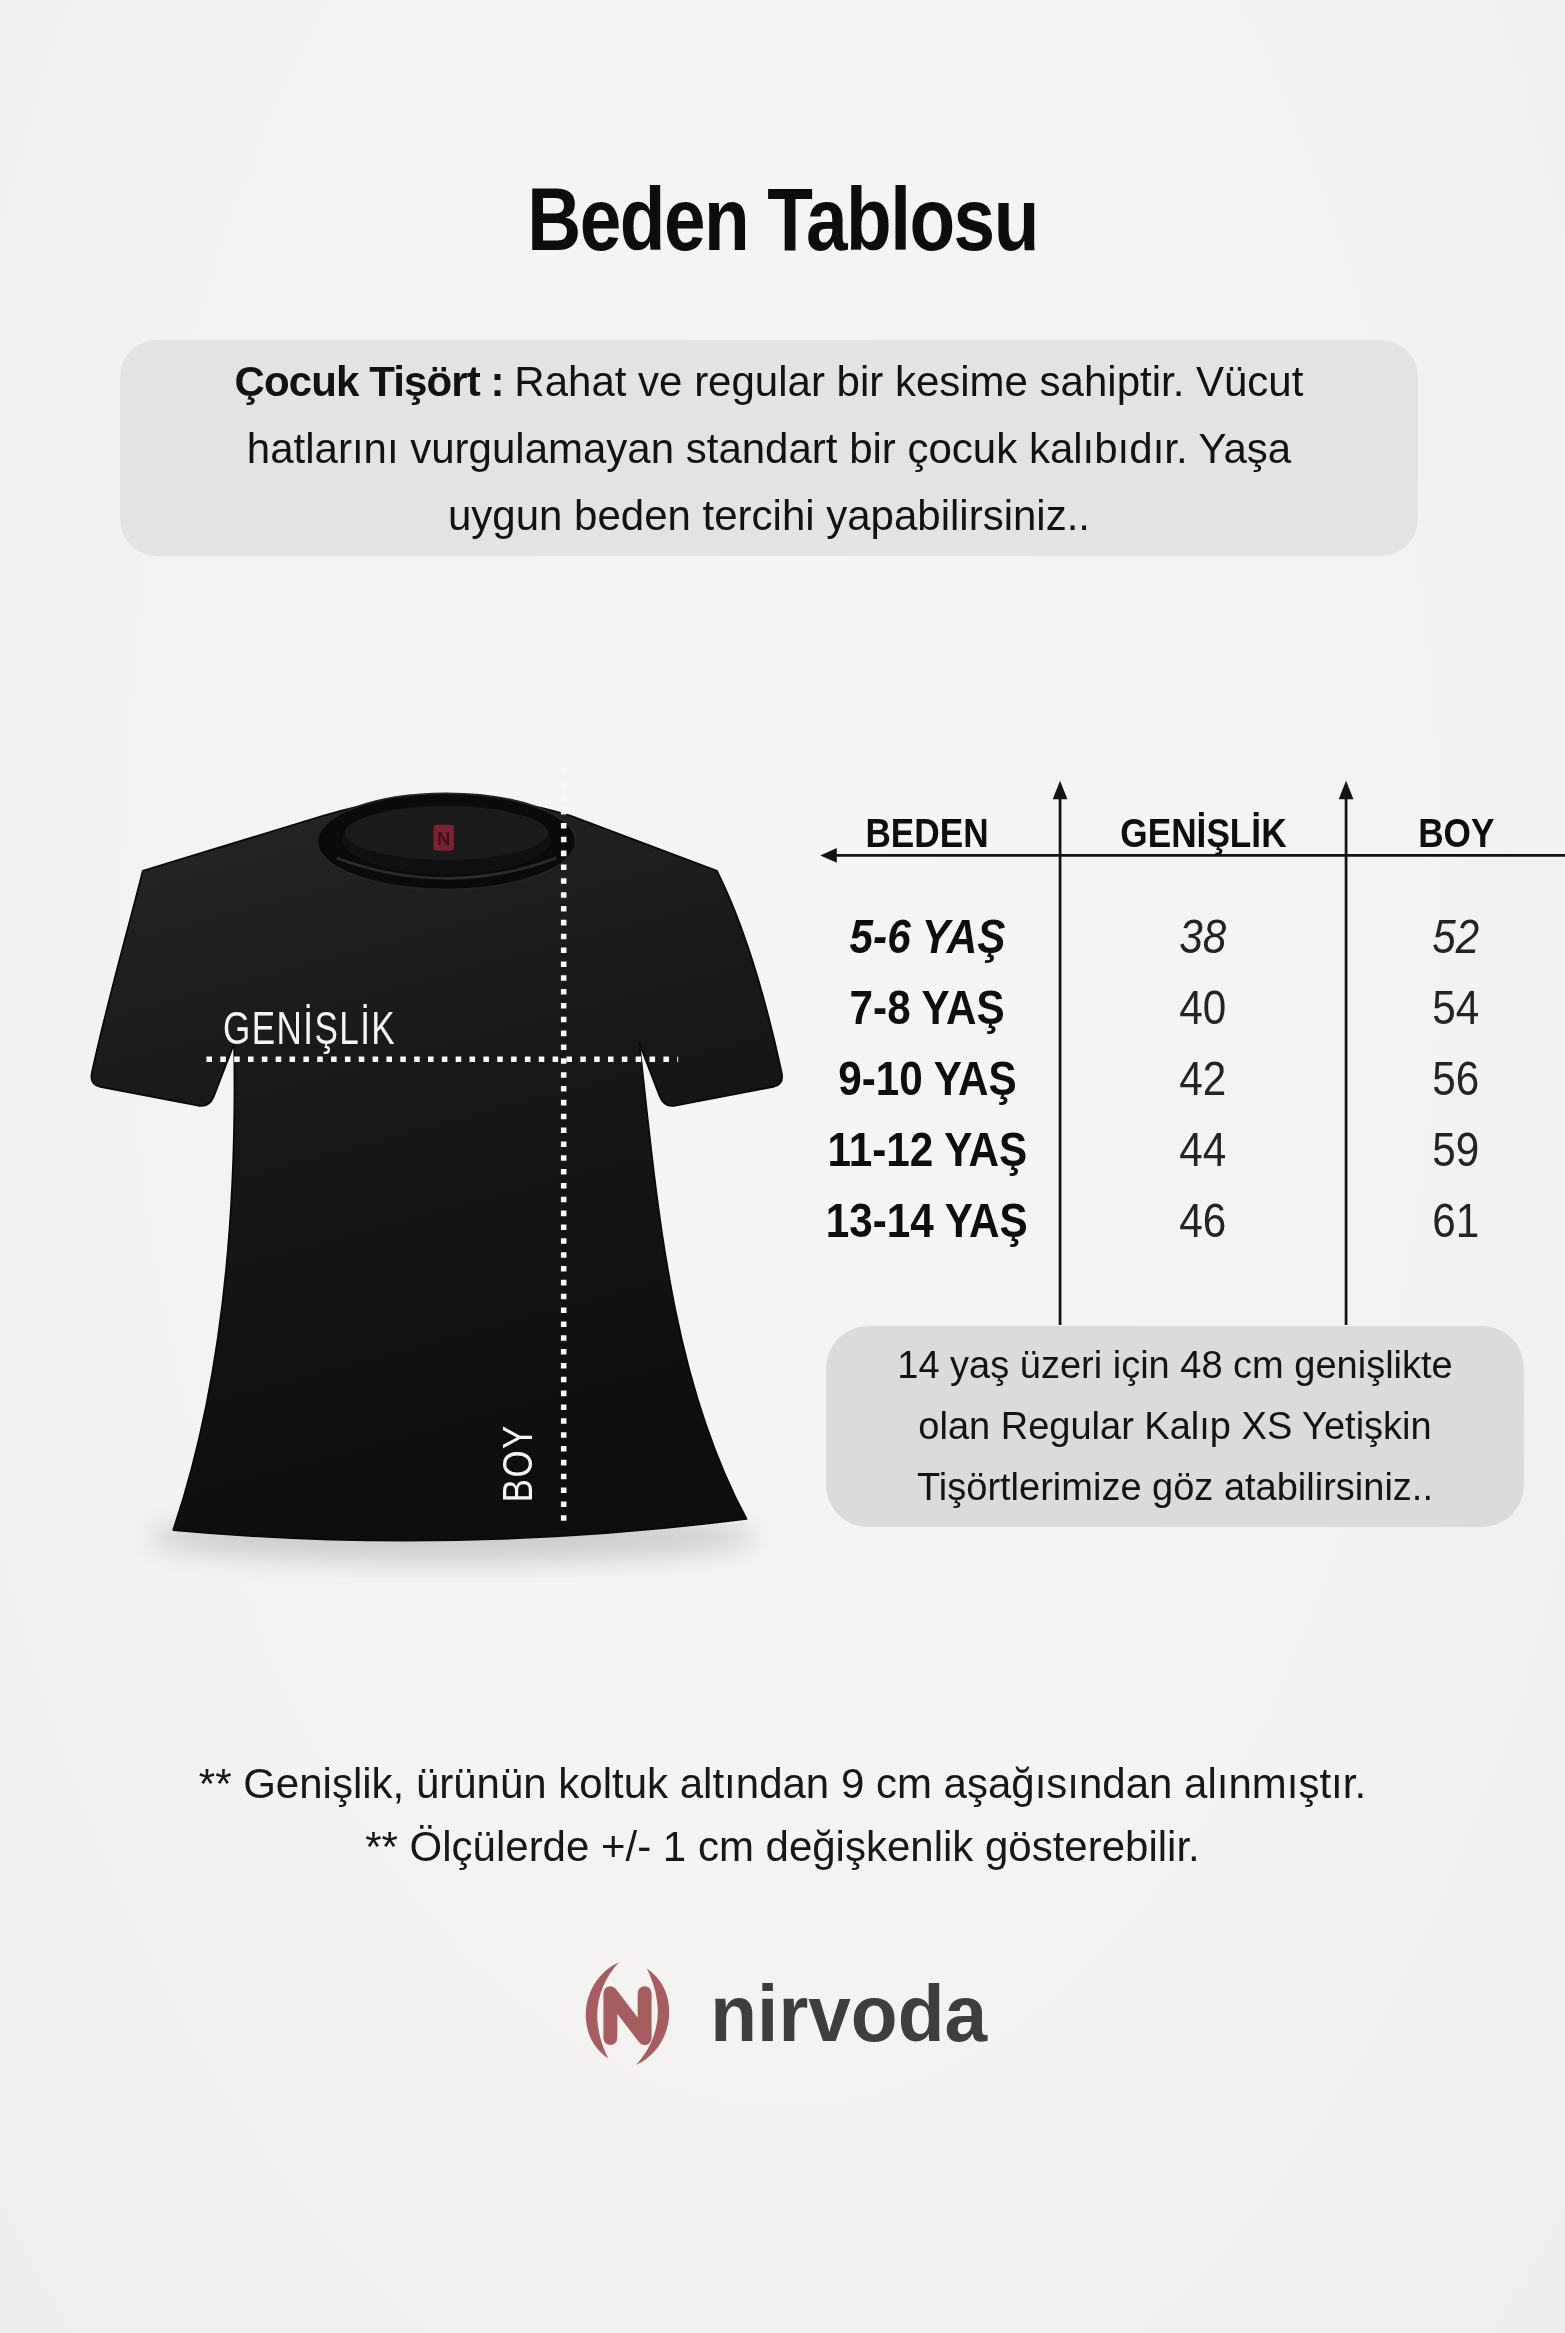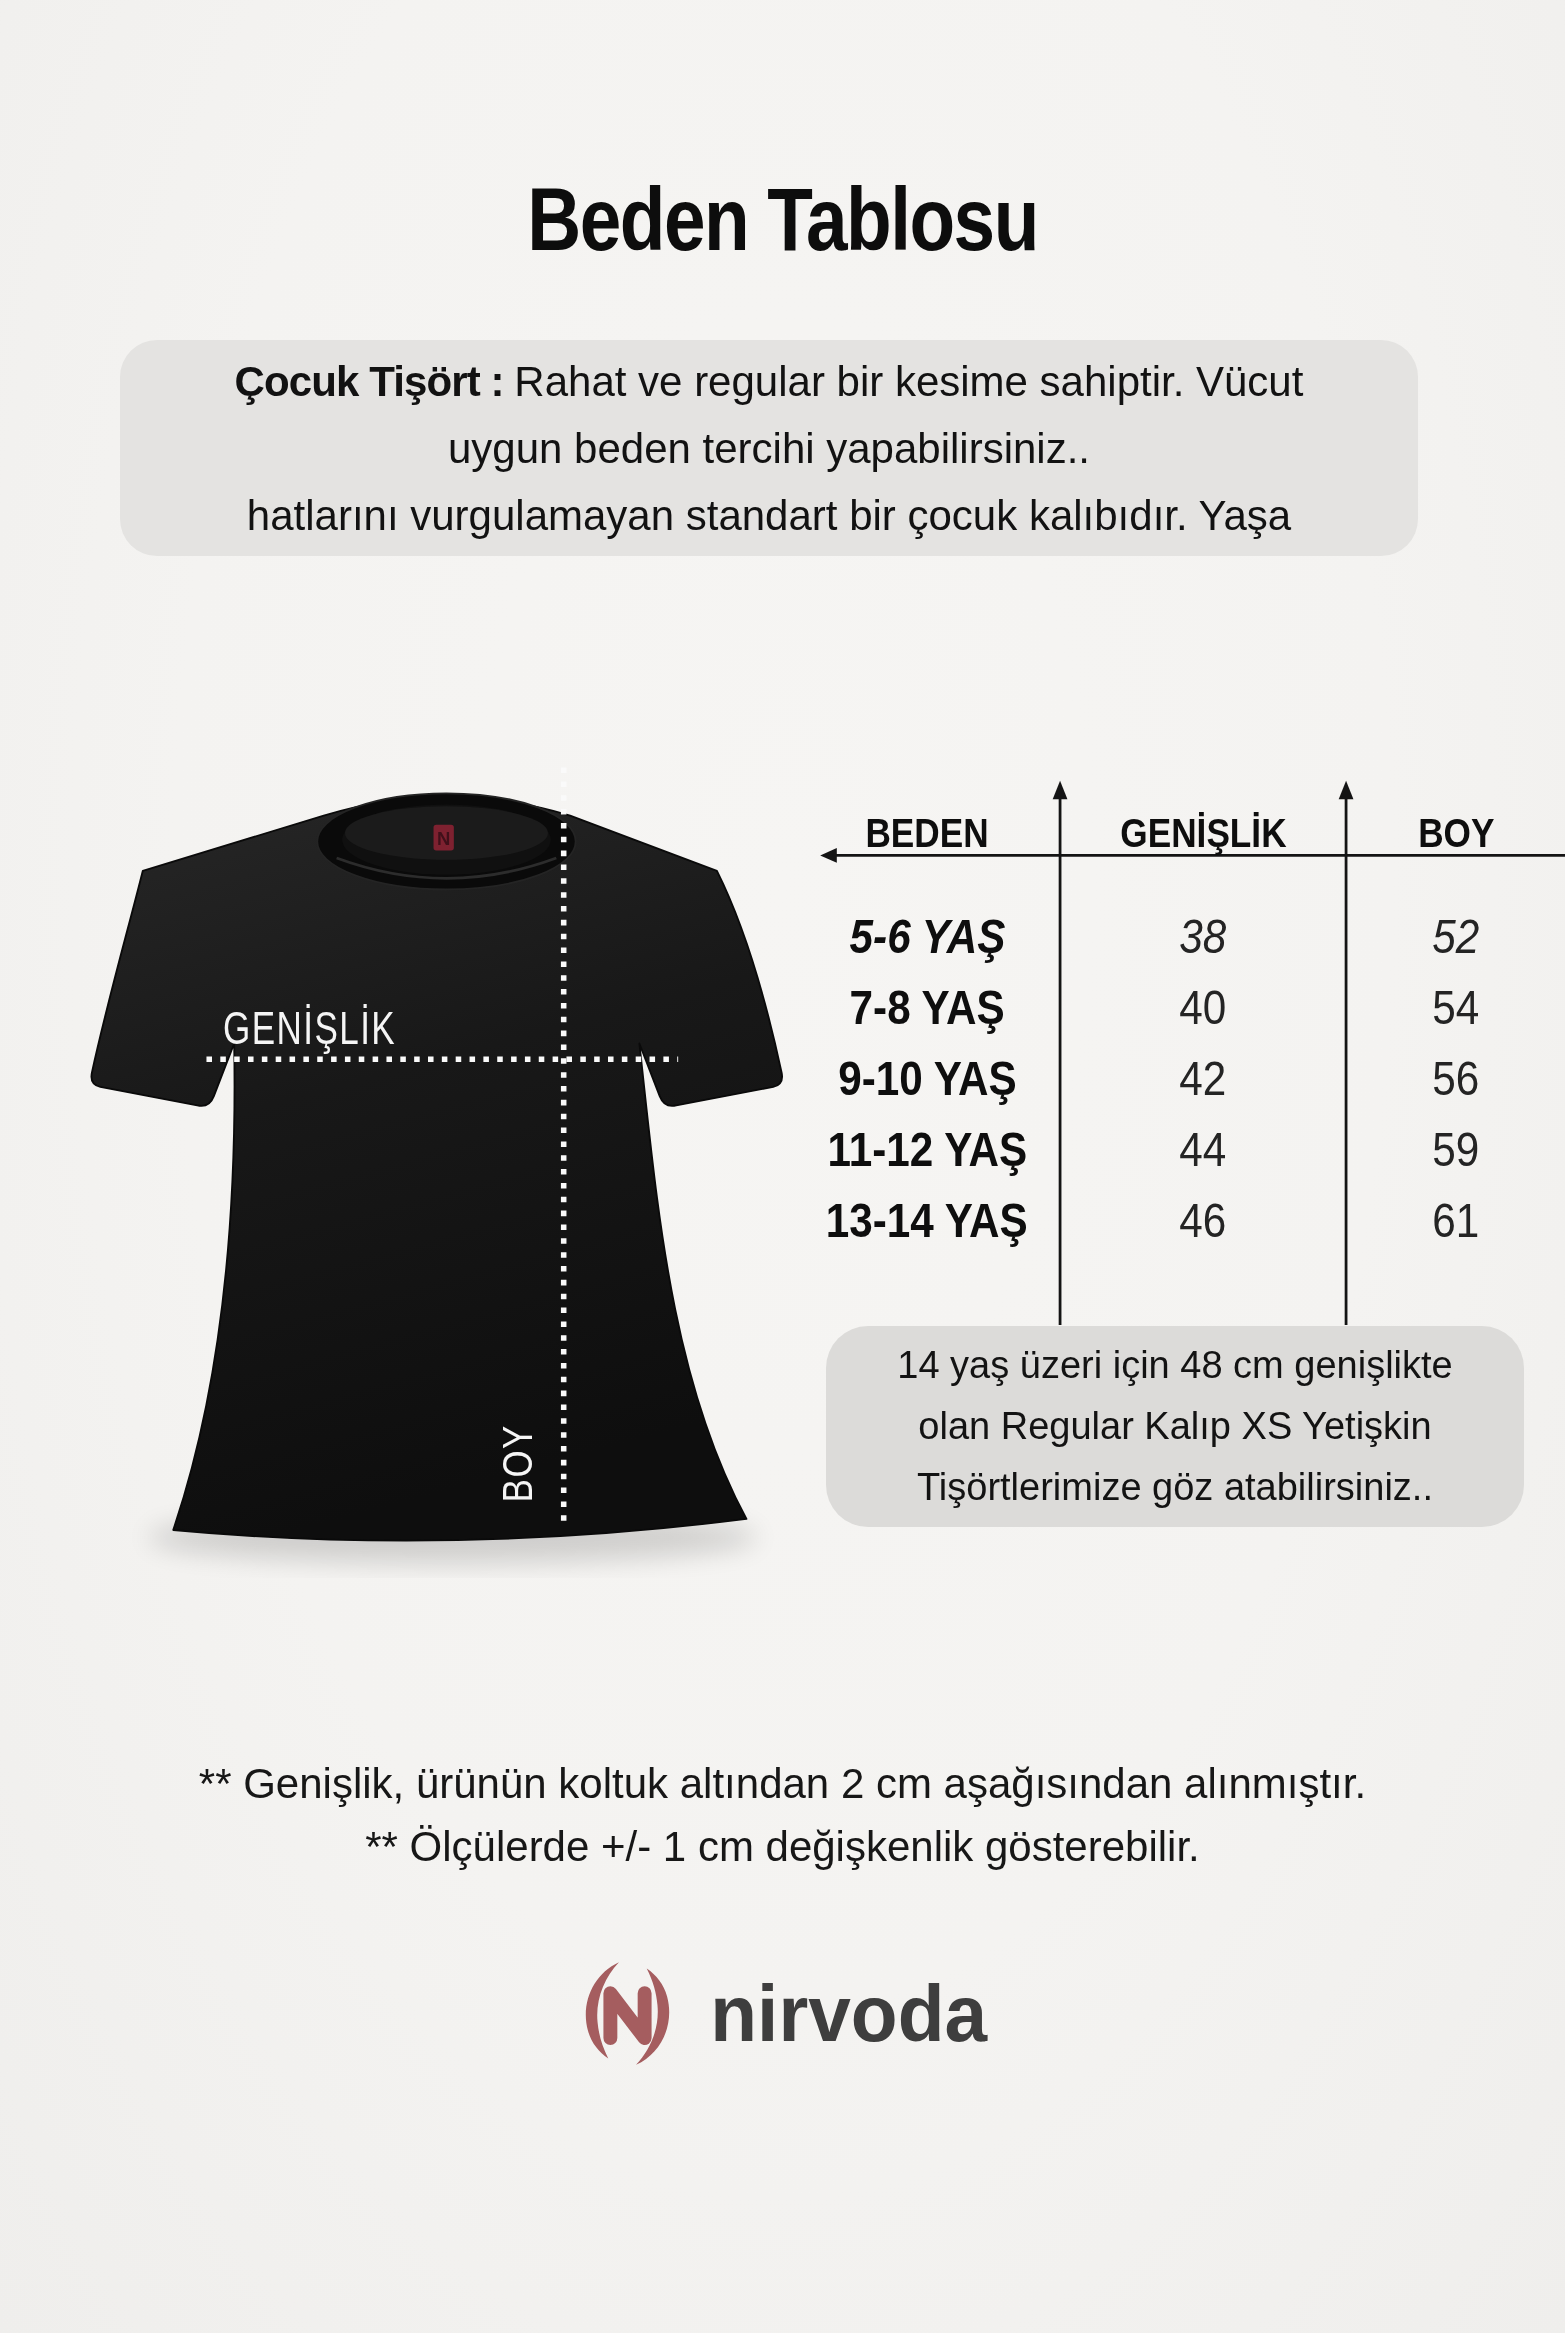--- a/index.html
+++ b/index.html
@@ -59,22 +59,22 @@
 </style>
 </head>
 <body>
 
 <div id="page">
 
   <div class="title">Beden Tablosu</div>
 
   <div class="desc-box">
     <div><b>Çocuk Tişört : </b><span> Rahat ve regular bir kesime sahiptir. Vücut</span></div>
+    <div>hatlarını vurgulamayan standart bir çocuk kalıbıdır. Yaşa</div>
     <div>uygun beden tercihi yapabilirsiniz..</div>
-    <div>hatlarını vurgulamayan standart bir çocuk kalıbıdır. Yaşa</div>
   </div>
 
   <div class="shirt-wrap">
     <svg width="794" height="840" viewBox="0 0 860 910">
       <defs>
         <linearGradient id="gshirt" x1="0" y1="0" x2="0.25" y2="1">
           <stop offset="0" stop-color="#272727"></stop>
           <stop offset="0.45" stop-color="#181818"></stop>
           <stop offset="1" stop-color="#0e0e0e"></stop>
         </linearGradient>
@@ -168,21 +168,21 @@
     </div>
   </div>
 
   <div class="note-box">
     <div>14 yaş üzeri için 48 cm genişlikte</div>
     <div>olan Regular Kalıp XS Yetişkin</div>
     <div>Tişörtlerimize göz atabilirsiniz..</div>
   </div>
 
   <div class="footnotes">
-    <div>** Genişlik, ürünün koltuk altından 2 cm aşağısından alınmıştır.</div>
+    <div>** Genişlik, ürünün koltuk altından 9 cm aşağısından alınmıştır.</div>
     <div>** Ölçülerde +/- 1 cm değişkenlik gösterebilir.</div>
   </div>
 
   <div class="brand">
     <svg width="109" height="107" viewBox="0 0 100 100">
       <g fill="#a55d5f">
         <path d="M42 2 C18 13 6 40 13 66 C16 77 23 86 32 92 C26 80 23 69 22 58 C20 37 28 17 42 2 Z"></path>
         <path d="M58 98 C82 87 94 60 87 34 C84 23 77 14 68 8 C74 20 77 31 78 42 C80 63 72 83 58 98 Z"></path>
       </g>
       <path d="M34 73 L34 31 L66 73 L66 31" fill="none" stroke="#a55d5f" stroke-width="13" stroke-linecap="round" stroke-linejoin="round"></path>

